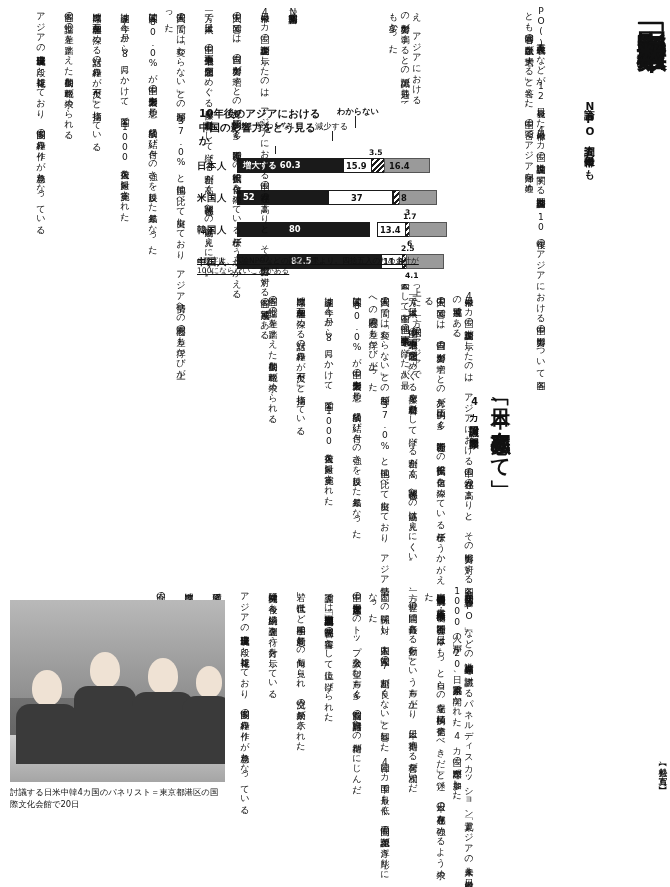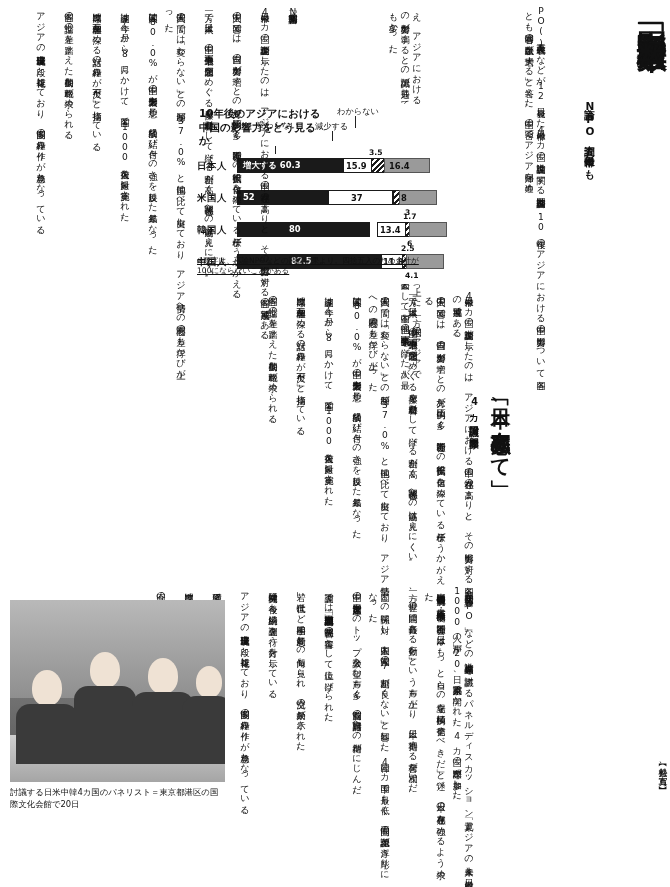--- a/index.html
+++ b/index.html
@@ -57,21 +57,21 @@
     background:#fff;
     border:0;
   }
   #chart-title{
     position:absolute;left:4px;top:3px;width:126px;
     font-size:10.5px;font-weight:bold;line-height:1.3;
   }
   .chart-head-lbl{
     position:absolute;font-size:8.2px;white-space:nowrap;
   }
-  #lbl-wakaranai{left:142px;top:2px;}
+  #lbl-wakaranai{left:142px;top:2px;font-weight:bold;}
   #lbl-genshou{left:120px;top:17px;}
   #lbl-kawaranai{left:62px;top:16px;}
   .tick{position:absolute;width:1px;background:#222;}
   #tick-wakaranai{left:160px;top:12px;height:12px;}
   #tick-genshou{left:137px;top:27px;height:10px;}
   #tick-kawaranai{left:80px;top:42px;height:8px;}
 
   .bar-row{position:absolute;left:0;width:230px;height:26px;}
   .bar-name{
     position:absolute;left:2px;top:4px;width:38px;

